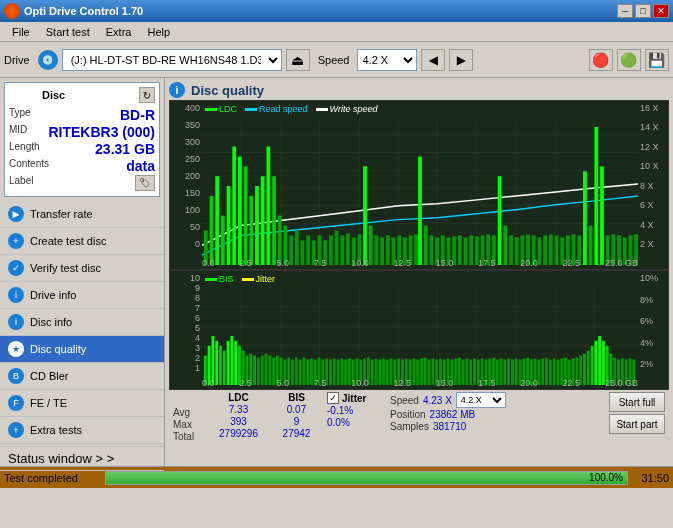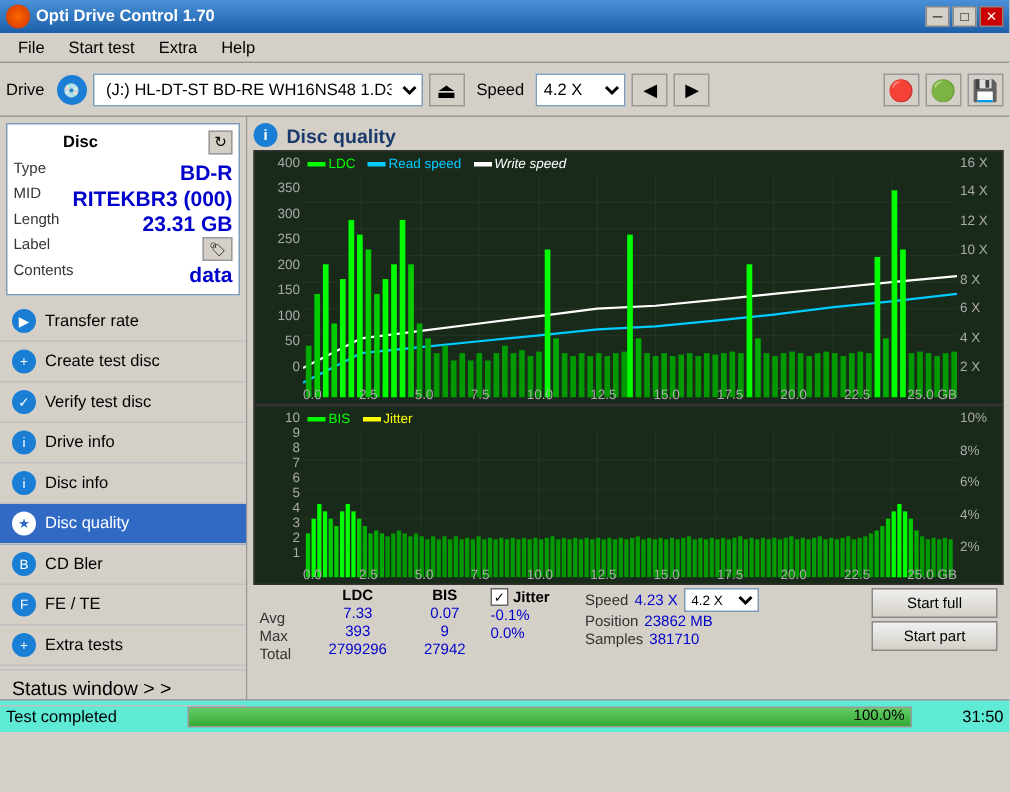--- a/index.html
+++ b/index.html
@@ -219,37 +219,37 @@
       align-items: flex-start;
       gap: 8px;
       font-size: 10px;
     }
 
     .jitter-check { display: flex; align-items: center; gap: 3px; }
     .check-box { width: 12px; height: 12px; border: 1px solid #666; background: white; display: flex; align-items: center; justify-content: center; font-size: 9px; }
 
     .start-buttons { display: flex; flex-direction: column; gap: 2px; }
     .start-btn {
-      width: 84px; height: 20px;
+      width: 56px; height: 20px;
       background: linear-gradient(to bottom, #f0f0f0, #d4d0c8);
       border: 1px solid #888;
       cursor: pointer;
       font-size: 10px;
       display: flex; align-items: center; justify-content: center;
     }
 
     
     .bottom-bar {
       height: 22px;
-      background: #5eead4;
+      background: #a16207;
       border-top: 1px solid #999;
       display: flex;
       align-items: center;
       padding: 0 4px;
-      gap: 21px;
+      gap: 1px;
     }
     .status-text { font-size: 11px; min-width: 100px; }
     .progress-bar-container {
       flex: 1;
       height: 14px;
       background: white;
       border: 1px solid #999;
       position: relative;
     }
     .progress-bar-fill {
@@ -332,26 +332,26 @@
       </div>
       <div class="disc-row">
         <span class="disc-key">MID</span>
         <span class="disc-val">RITEKBR3 (000)</span>
       </div>
       <div class="disc-row">
         <span class="disc-key">Length</span>
         <span class="disc-val">23.31 GB</span>
       </div>
       <div class="disc-row">
+        <span class="disc-key">Contents</span>
+        <span class="disc-val">data</span>
+      </div>
+      <div class="disc-row">
         <span class="disc-key">Label</span>
         <div class="label-btn">🏷</div>
-      </div>
-      <div class="disc-row">
-        <span class="disc-key">Contents</span>
-        <span class="disc-val">data</span>
       </div>
     </div>
 
     <div class="nav-item">
       <div class="nav-icon blue">▶</div>
       <span>Transfer rate</span>
     </div>
     <div class="nav-item">
       <div class="nav-icon blue">+</div>
       <span>Create test disc</span>

